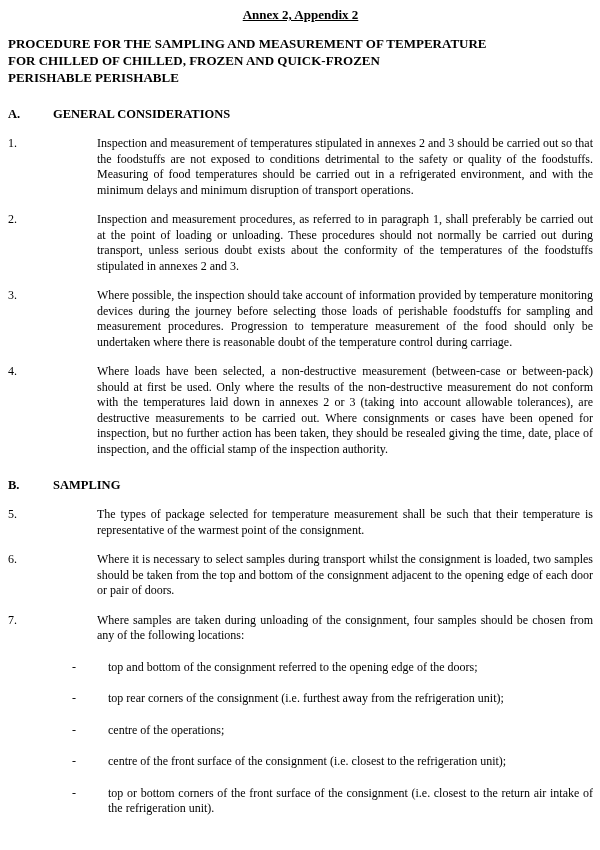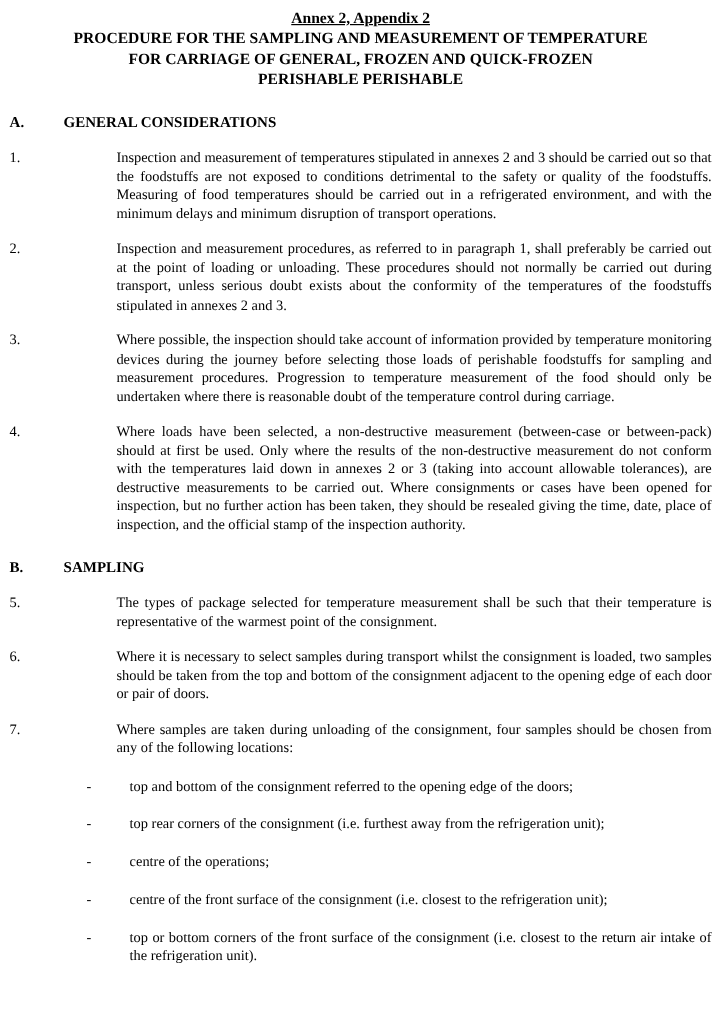--- a/index.html
+++ b/index.html
@@ -21,21 +21,21 @@
     padding: 6px 7px 0 8px;
   }
   .annex-title {
     text-align: center;
     font-weight: bold;
     font-size: 13px;
     line-height: 17px;
     text-decoration: underline;
   }
   .doc-title {
-    text-align: center;
+    margin-top: 12px;
     font-weight: bold;
     font-size: 13px;
     line-height: 17px;
   }
   .sec-row {
     display: flex;
     margin-top: 20px;
     font-weight: bold;
     font-size: 12.5px;
     line-height: 16px;
@@ -74,21 +74,21 @@
 </style>
 </head>
 <body>
 
 <div class="page">
 
   <div class="annex-title">Annex 2, Appendix 2</div>
 
   <div class="doc-title">
     <div>PROCEDURE FOR THE SAMPLING AND MEASUREMENT OF TEMPERATURE</div>
-    <div>FOR CARRIAGE OF GENERAL, FROZEN AND QUICK-FROZEN</div>
+    <div>FOR CHILLED OF CHILLED, FROZEN AND QUICK-FROZEN</div>
     <div>PERISHABLE PERISHABLE</div>
   </div>
 
   <div class="sec-row">
     <span class="num">A.</span>
     <span class="sec-title">GENERAL CONSIDERATIONS</span>
   </div>
 
   <div class="para-row">
     <span class="num">1.</span>

